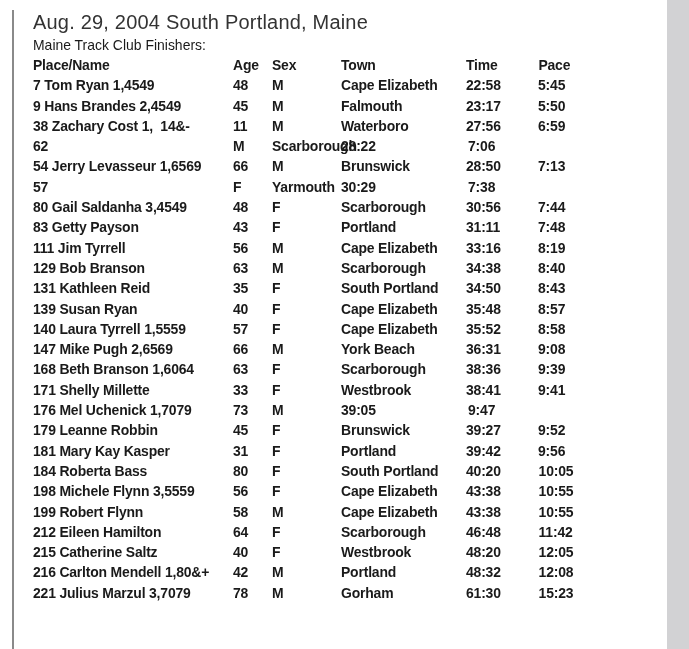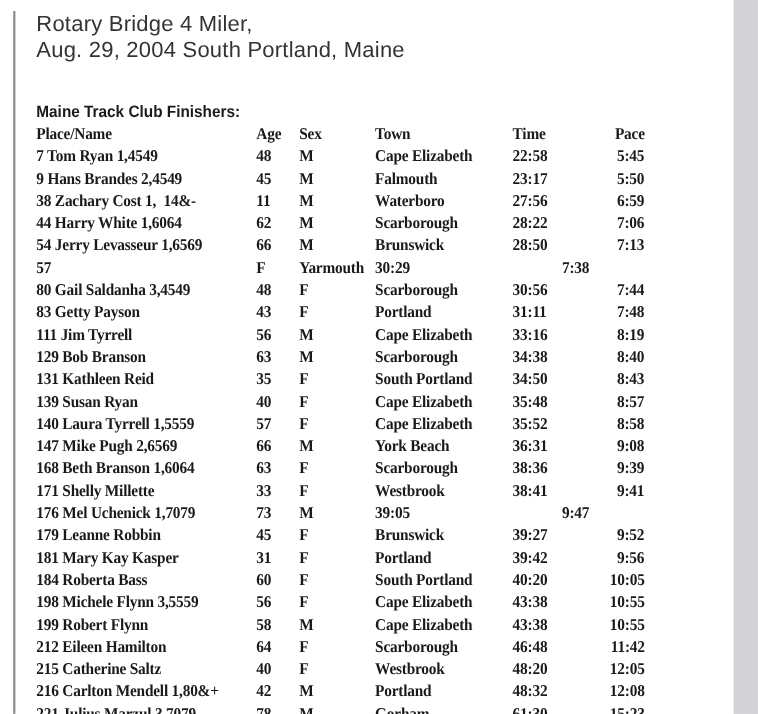--- a/index.html
+++ b/index.html
@@ -38,54 +38,51 @@
     font-size: 20px;
     line-height: 24px;
     font-weight: 400;
     color: var(--title-text, #333333);
     letter-spacing: 0.2px;
     white-space: pre;
   }
   .subtitle {
     font-size: 15px;
     line-height: 21px;
-    font-weight: 700;
+    font-weight: 400;
     white-space: pre;
-    margin-top: 33px;
   }
   .grid-row {
     display: grid;
     grid-template-columns: 200px 39px 69px 125px 70px 50px;
     height: 20.3px;
     line-height: 20.3px;
     font-size: 15px;
     font-weight: 700;
     letter-spacing: -0.2px;
-    font-family: Liberation Serif, serif;
   }
   .cell { overflow: visible; white-space: pre; }
-  .col-pace { text-align: right; }
+  .col-pace { }
   
   .cin {
     display: inline-block;
     transform: scaleX(0.93);
     transform-origin: 0 50%;
     white-space: pre;
   }
   .cin-r { transform-origin: 100% 50%; }
 </style>
 </head>
 <body>
 
 <div class="page">
   <div class="left-rule"></div>
   <div class="right-gutter"></div>
 
   <div class="content">
-    <div class="title-line">Rotary Bridge 4 Miler,</div>
     <div class="title-line">Aug. 29, 2004 South Portland, Maine</div>
     <div class="subtitle"><span class="cin">Maine Track Club Finishers:</span></div>
 
     <div class="grid-row">
       <div class="cell col-name"><span class="cin">Place/Name</span></div>
       <div class="cell col-age"><span class="cin">Age</span></div>
       <div class="cell col-sex"><span class="cin">Sex</span></div>
       <div class="cell col-town"><span class="cin">Town</span></div>
       <div class="cell col-time"><span class="cin">Time</span></div>
       <div class="cell col-pace"><span class="cin cin-r">Pace</span></div>
@@ -110,21 +107,20 @@
         </div>
         <div class="grid-row">
           <div class="cell col-name"><span class="cin">38 Zachary Cost 1,  14&amp;-</span></div>
           <div class="cell col-age"><span class="cin">11</span></div>
           <div class="cell col-sex"><span class="cin">M</span></div>
           <div class="cell col-town"><span class="cin">Waterboro</span></div>
           <div class="cell col-time"><span class="cin">27:56</span></div>
           <div class="cell col-pace"><span class="cin cin-r">6:59</span></div>
         </div>
         <div class="grid-row">
-          <div class="cell col-name"><span class="cin">44 Harry White 1,6064</span></div>
           <div class="cell col-age"><span class="cin">62</span></div>
           <div class="cell col-sex"><span class="cin">M</span></div>
           <div class="cell col-town"><span class="cin">Scarborough</span></div>
           <div class="cell col-time"><span class="cin">28:22</span></div>
           <div class="cell col-pace"><span class="cin cin-r">7:06</span></div>
         </div>
         <div class="grid-row">
           <div class="cell col-name"><span class="cin">54 Jerry Levasseur 1,6569</span></div>
           <div class="cell col-age"><span class="cin">66</span></div>
           <div class="cell col-sex"><span class="cin">M</span></div>
@@ -237,21 +233,21 @@
         <div class="grid-row">
           <div class="cell col-name"><span class="cin">181 Mary Kay Kasper</span></div>
           <div class="cell col-age"><span class="cin">31</span></div>
           <div class="cell col-sex"><span class="cin">F</span></div>
           <div class="cell col-town"><span class="cin">Portland</span></div>
           <div class="cell col-time"><span class="cin">39:42</span></div>
           <div class="cell col-pace"><span class="cin cin-r">9:56</span></div>
         </div>
         <div class="grid-row">
           <div class="cell col-name"><span class="cin">184 Roberta Bass</span></div>
-          <div class="cell col-age"><span class="cin">60</span></div>
+          <div class="cell col-age"><span class="cin">80</span></div>
           <div class="cell col-sex"><span class="cin">F</span></div>
           <div class="cell col-town"><span class="cin">South Portland</span></div>
           <div class="cell col-time"><span class="cin">40:20</span></div>
           <div class="cell col-pace"><span class="cin cin-r">10:05</span></div>
         </div>
         <div class="grid-row">
           <div class="cell col-name"><span class="cin">198 Michele Flynn 3,5559</span></div>
           <div class="cell col-age"><span class="cin">56</span></div>
           <div class="cell col-sex"><span class="cin">F</span></div>
           <div class="cell col-town"><span class="cin">Cape Elizabeth</span></div>

